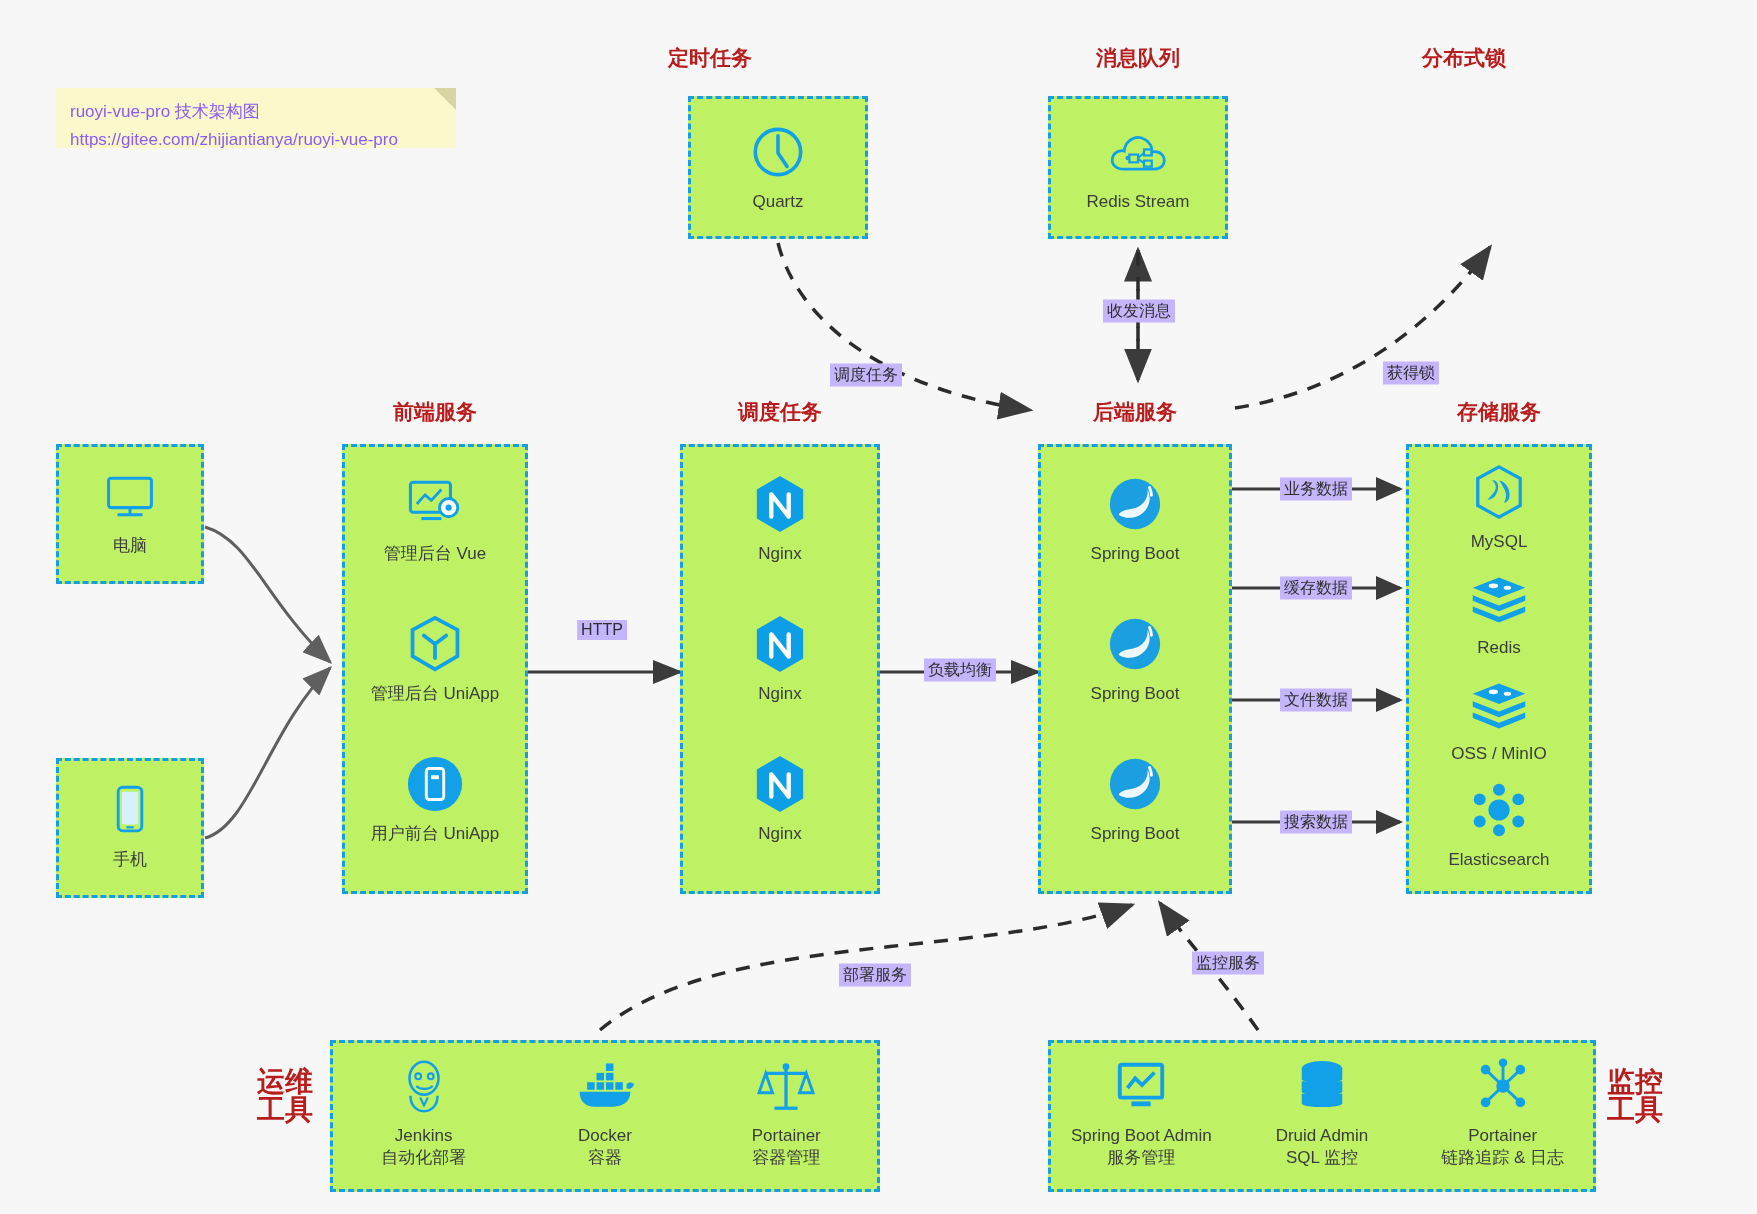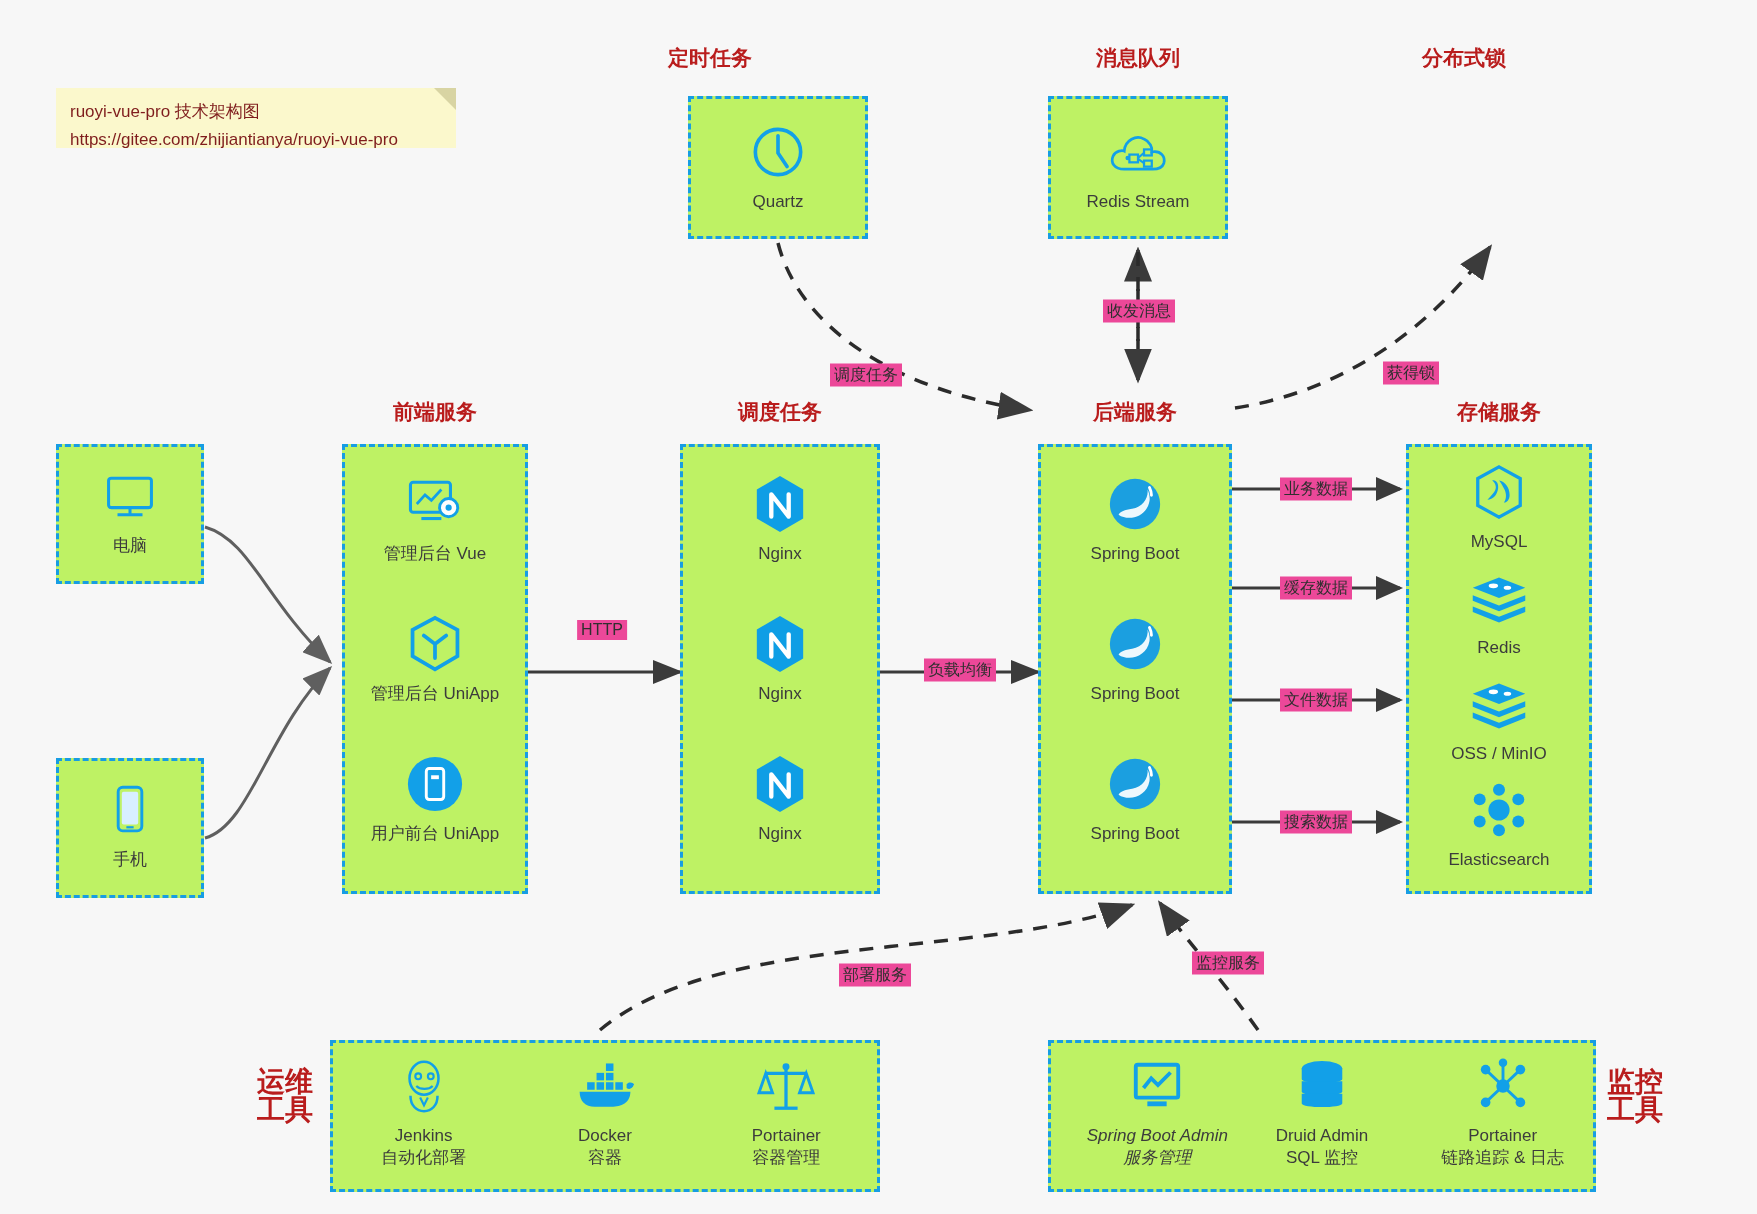--- a/index.html
+++ b/index.html
@@ -13,21 +13,21 @@
   }
   #canvas{position:absolute;inset:0;}
   svg.wires{position:absolute;left:0;top:0;width:1757px;height:1214px;pointer-events:none;}
 
   
   .note{
     position:absolute;left:56px;top:88px;width:400px;height:60px;
     background:#fbf8cc;
     padding:10px 14px 12px 14px;
     box-sizing:border-box;
-    font-size:17px;line-height:28px;color:#7f1d1d;
+    font-size:17px;line-height:28px;color:#8b5cf6;
     white-space:nowrap;
   }
   .note .fold{
     position:absolute;right:0;top:0;width:0;height:0;
     border-left:22px solid transparent;border-top:22px solid #d8d4a3;
   }
 
   
   .gbox{
     position:absolute;
@@ -55,21 +55,21 @@
   .node .cap{
     font-size:17px;color:#3c3c3c;margin-top:8px;line-height:22px;white-space:nowrap;
   }
   .node .cap2{font-size:17px;color:#3c3c3c;line-height:22px;white-space:nowrap;}
 
   
   .elabel{
     position:absolute;
     font-size:16px;
     color:#2f2f2f;
-    background:#ec4899;
+    background:#c4b5fd;
     padding:1px 4px;
     white-space:nowrap;
     transform:translate(-50%,-50%);
   }
 
   
   .sidetitle{
     position:absolute;color:#b91c1c;font-weight:bold;font-size:28px;
     line-height:28px;text-align:center;white-space:nowrap;
   }
@@ -396,21 +396,21 @@
       <div class="cap">Portainer</div>
       <div class="cap2">容器管理</div>
     </div>
   </div>
 
   <div class="sidetitle" style="left:1600px;top:1068px;width:70px;">
     <div>监控</div>
     <div>工具</div>
   </div>
   <div class="gbox" style="left:1048px;top:1040px;width:548px;height:152px;">
-    <div class="node" style="top:12px;width:33.33%;left:16px;font-style:italic;">
+    <div class="node" style="top:12px;width:33.33%;left:0;">
       <div class="ico">
         <svg width="58" height="54" viewBox="0 0 60 56">
           <rect x="8" y="6" width="44" height="34" rx="2" fill="none" stroke="#12a0e8" stroke-width="4"></rect>
           <path d="M16 30 L24 20 L31 27 L44 14" fill="none" stroke="#12a0e8" stroke-width="4"></path>
           <rect x="20" y="44" width="20" height="5" fill="#12a0e8"></rect>
         </svg>
       </div>
       <div class="cap">Spring Boot Admin</div>
       <div class="cap2">服务管理</div>
     </div>

